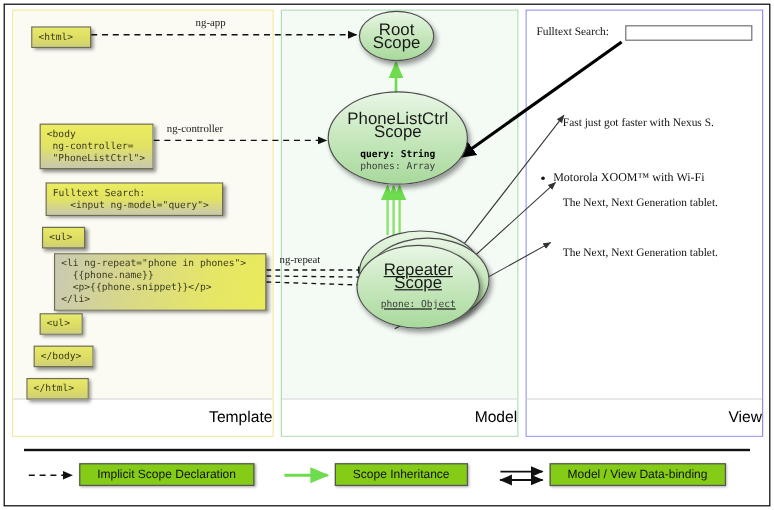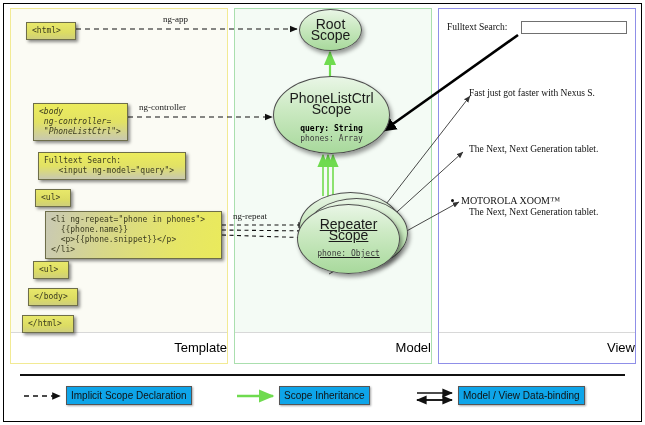--- a/index.html
+++ b/index.html
@@ -192,21 +192,21 @@
   .phone-bullet {
     position: absolute;
     left: -10px;
     top: 4px;
     width: 3px;
     height: 3px;
     background: #111111;
     border-radius: 50%;
   }
   .phone-snippet {
-    margin-top: 1px;
+    margin-top: 11px;
     margin-left: 8px;
     font-size: 9.5px;
     color: #111111;
     white-space: nowrap;
   }
 
   
   #legend {
     position: absolute;
     left: 0px;
@@ -224,25 +224,25 @@
   }
   .legend-item {
     position: absolute;
     top: 14px;
     height: 20px;
   }
   .legend-box {
     position: absolute;
     box-sizing: border-box;
     border: 1px solid #555555;
-    background: #0ea5e9;
+    background: #84cc16;
     font-size: 10px;
     line-height: 17px;
     height: 19px;
-    padding: 0 4px;
+    padding: 0 14px;
     color: #111111;
     white-space: nowrap;
     box-shadow: 1px 1px 2px rgba(0,0,0,0.35);
   }
   .legend-art {
     position: absolute;
     left: 0;
     top: 0;
     width: 48px;
     height: 20px;
@@ -277,28 +277,28 @@
           <div id="fulltext-row">
             <span id="fulltext-label">Fulltext Search:</span>
             <div id="search-input-box"></div>
           </div>
 
           <div class="phone-item" style="top:78px;">
             <div class="phone-snippet">Fast just got faster with Nexus S.</div>
           </div>
 
           <div class="phone-item" style="top:134px;">
+            <div class="phone-name">
+              <span class="phone-bullet"></span>
+              <span>Motorola XOOM™  with Wi-Fi</span>
+            </div>
             <div class="phone-snippet">The Next, Next Generation tablet.</div>
           </div>
 
           <div class="phone-item" style="top:186px;">
-            <div class="phone-name">
-              <span class="phone-bullet"></span>
-              <span>MOTOROLA XOOM™</span>
-            </div>
             <div class="phone-snippet">The Next, Next Generation tablet.</div>
           </div>
         </div>
       </div>
       <div class="panel-label">View</div>
     </div>
 
     <svg class="overlay" width="645" height="370" viewBox="0 0 645 370">
       <defs>
         <marker id="ah-black" markerWidth="7" markerHeight="7" refX="6" refY="3.2" orient="auto">
@@ -342,21 +342,21 @@
 
       <g>
         <path d="M338,266 L470,96" stroke="#333333" stroke-width="0.9" fill="none" marker-end="url(#ah-thin)"></path>
         <path d="M333,270 L463,152" stroke="#333333" stroke-width="0.9" fill="none" marker-end="url(#ah-thin)"></path>
         <path d="M329,274 L459,202" stroke="#333333" stroke-width="0.9" fill="none" marker-end="url(#ah-thin)"></path>
       </g>
     </svg>
 
     <div class="code-box tag" style="left:26px; top:22px; width:50px;">&lt;html&gt;</div>
 
-    <div class="code-box grad-v" style="left:33px; top:103px; width:95px;font-style:italic;">&lt;body
+    <div class="code-box grad-v" style="left:33px; top:103px; width:95px;">&lt;body
  ng-controller=
  "PhoneListCtrl"&gt;</div>
 
     <div class="code-box grad-v" style="left:38px; top:152px; width:148px;">Fulltext Search:
    &lt;input ng-model="query"&gt;</div>
 
     <div class="code-box tag" style="left:35px; top:189px; width:36px;">&lt;ul&gt;</div>
 
     <div class="code-box grad-h" style="left:45px; top:211px; width:177px;">&lt;li ng-repeat="phone in phones"&gt;
   {{phone.name}}

